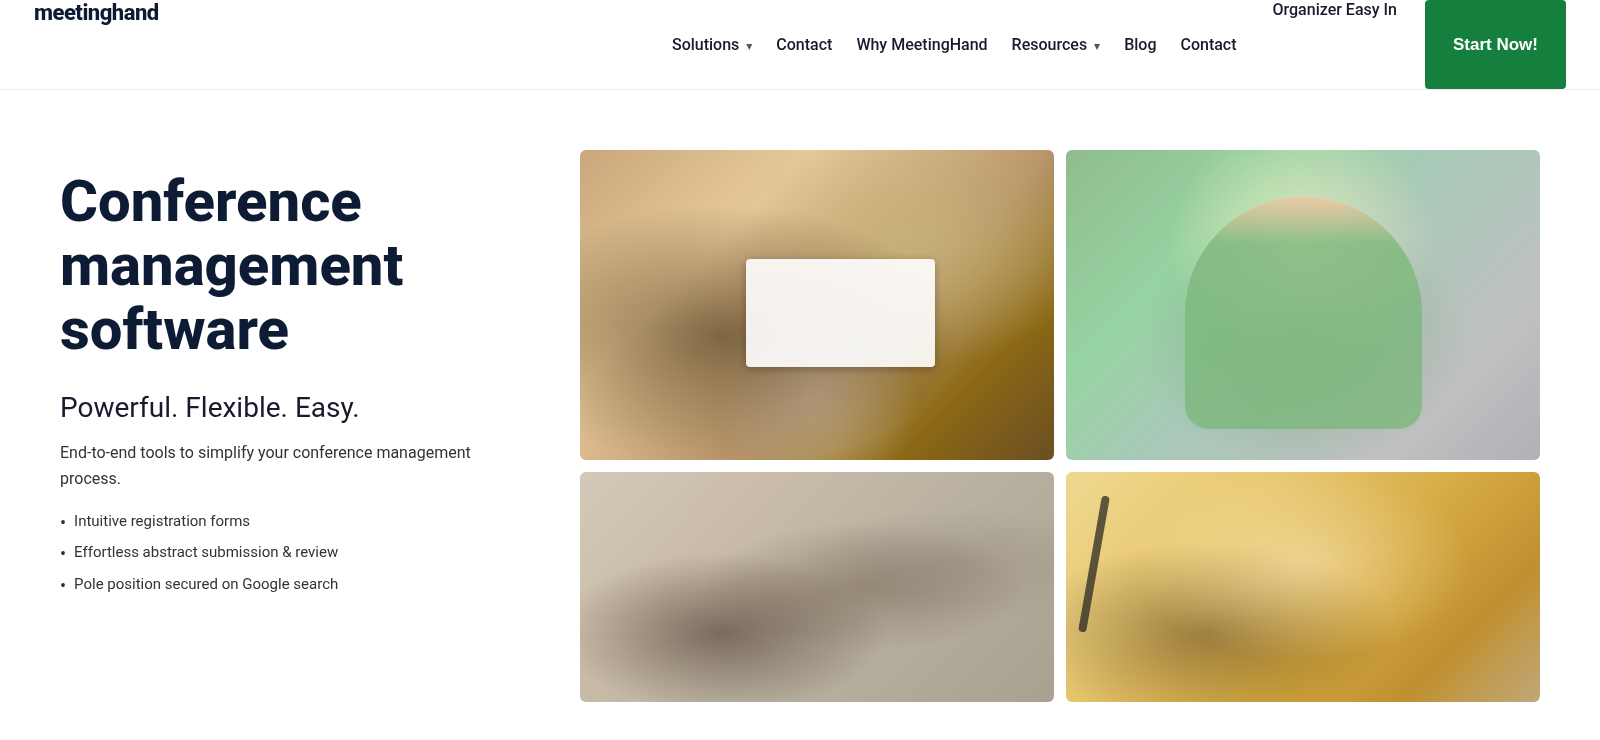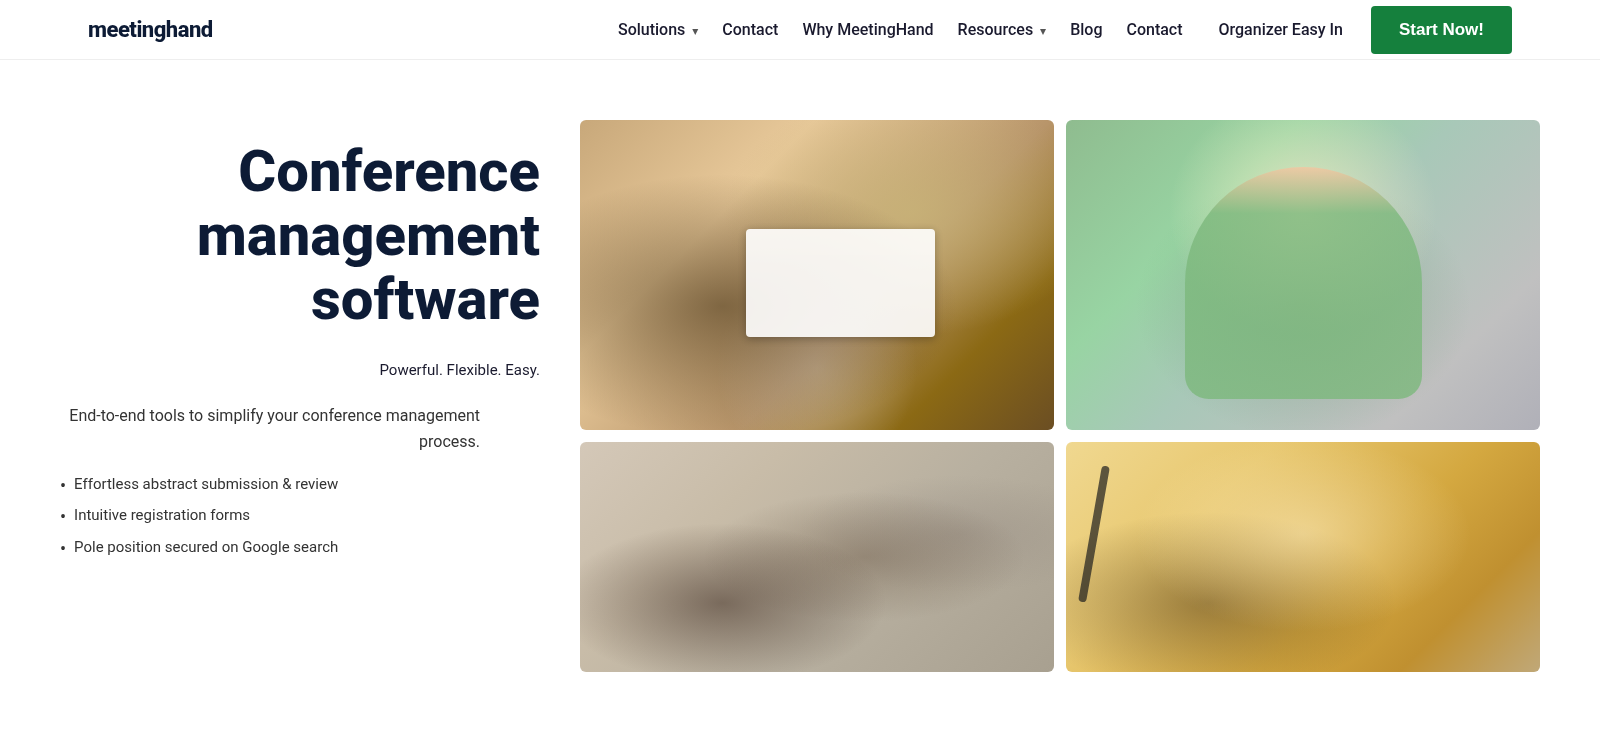--- a/index.html
+++ b/index.html
@@ -1,23 +1,22 @@
 <!DOCTYPE html>
 <html><head>
   <meta charset="utf-8">
   <style>
     * { margin: 0; padding: 0; box-sizing: border-box; }
     body { font-family: -apple-system, BlinkMacSystemFont, 'Segoe UI', Roboto, sans-serif; background: #fff; width: 1600px; min-height: 740px; overflow-x: hidden; }
 
     
     .navbar {
       display: flex;
-      align-items: center;
-      padding: 0 88px;
-      height: 60px;
+      padding: 0 34px;
+      height: 90px;
       border-bottom: 1px solid #eee;
       background: #fff;
     }
     .nav-logo {
       font-size: 22px;
       font-weight: 800;
       color: #0d1b35;
       margin-right: auto;
       letter-spacing: -0.5px;
     }
@@ -64,34 +63,33 @@
       display: flex;
       padding: 0 60px;
       margin-top: 60px;
       gap: 40px;
     }
 
     
     .left-panel {
       flex: 0 0 480px;
       padding-top: 20px;
-      text-align: right;
     }
     .hero-title {
       font-size: 58px;
       font-weight: 800;
       color: #0d1b35;
       line-height: 1.1;
       margin-bottom: 30px;
     }
     .hero-subtitle {
-      font-size: 15px;
+      font-size: 28px;
       color: #1a1a2e;
       font-weight: 400;
-      margin-bottom: 24px;
+      margin-bottom: 16px;
     }
     .hero-desc {
       font-size: 16px;
       color: #333;
       line-height: 1.6;
       margin-bottom: 20px;
       max-width: 420px;
     }
     .hero-list {
       list-style: none;
@@ -256,24 +254,24 @@
 </nav>
 
 <div class="main-content">
 
   <div class="left-panel">
     <h1 class="hero-title">Conference management software</h1>
     <p class="hero-subtitle">Powerful. Flexible. Easy.</p>
     <p class="hero-desc">End-to-end tools to simplify your conference management process.</p>
     <ul class="hero-list">
       <li>
-          <span>Effortless abstract submission &amp; review</span>
+          <span>Intuitive registration forms</span>
         </li>
       <li>
-          <span>Intuitive registration forms</span>
+          <span>Effortless abstract submission &amp; review</span>
         </li>
       <li>
           <span>Pole position secured on Google search</span>
         </li>
     </ul>
   </div>
 
   <div class="right-panel">
     <div class="img-box img-box-1"></div>
     <div class="img-box img-box-2"></div>

